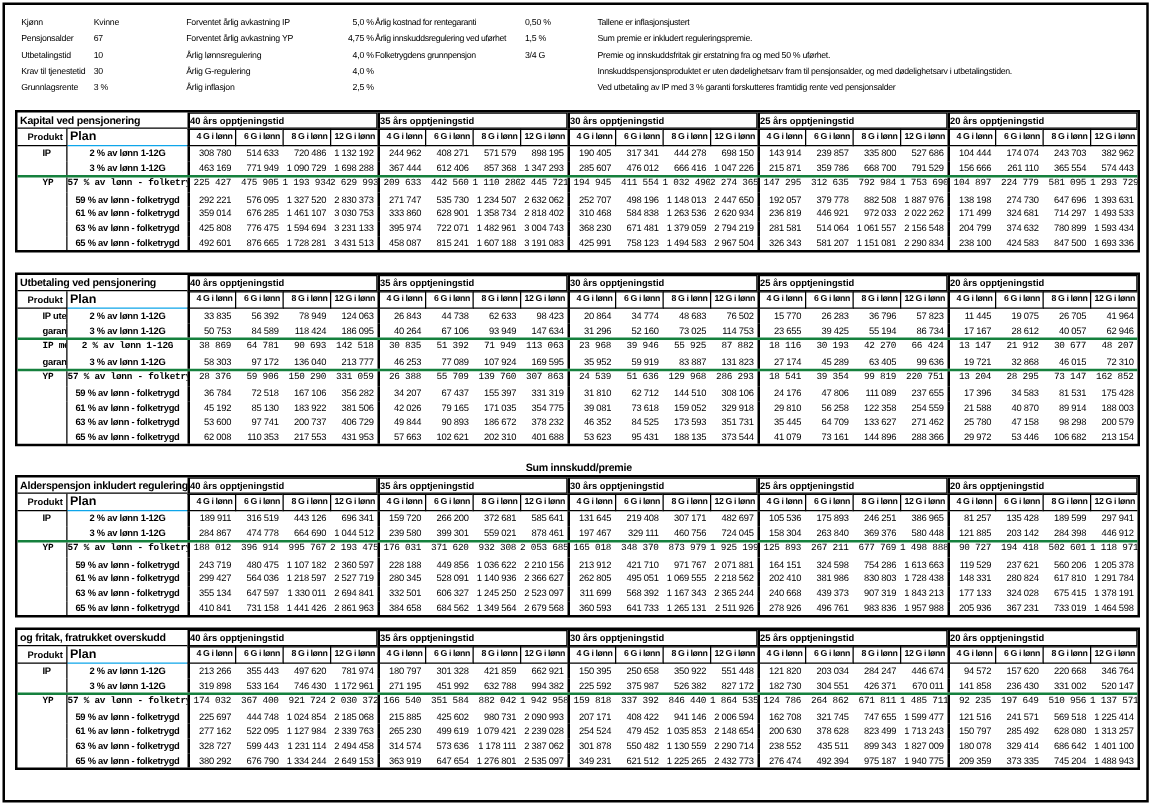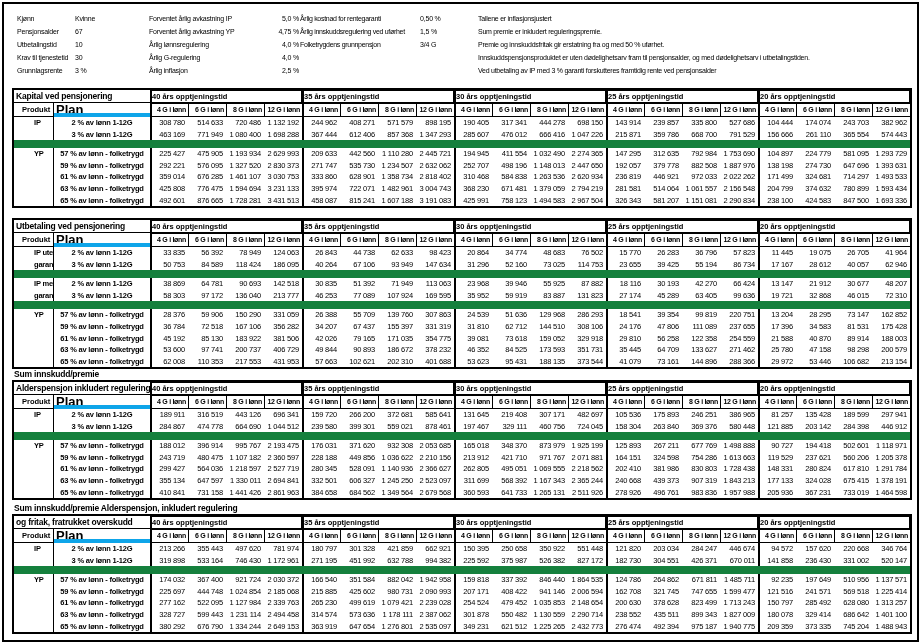--- a/index.html
+++ b/index.html
@@ -10,40 +10,40 @@
   .top-info{position:absolute;left:13px;top:8px;display:flex;font-size:7px;letter-spacing:-0.2px;}
   .pcol1{width:132px}.pcol2{width:151px}.pcol3{width:178px}
   .prow{display:flex;height:13px;line-height:13px;white-space:nowrap;}
   .pcol1 .plabel{width:58px}.pcol1 .pvalue{width:70px}
   .pcol2 .plabel{width:118px}.pcol2 .pvalue{width:32px;text-align:right}
   .pcol3 .plabel{width:118px;letter-spacing:-0.3px}.pcol3 .pvalue{width:56px;padding-left:2px}
   .notes .note{height:13px;line-height:13px;white-space:nowrap;letter-spacing:-0.25px;}
   
   .twrap{position:absolute;left:8px;}
   .pre-title{font-weight:bold;font-size:8.5px;height:12px;line-height:12px;white-space:nowrap;
-             padding-left:2px;letter-spacing:-0.2px;}
+             padding-left:2px;letter-spacing:-0.2px;text-align:center;}
   .dtable{border:2px solid #000;width:896px;box-sizing:content-box;background:#fff;}
   .trow{display:flex;}
   .cell{flex:none;white-space:nowrap;overflow:hidden;box-sizing:border-box;}
   .hrow1{height:13px;}
   .title-cell{width:136px;font-weight:bold;font-size:8.5px;line-height:12px;padding-left:2px;
               border-bottom:1px solid #000;letter-spacing:-0.2px;overflow:visible;}
   .group-cell{width:152px;font-weight:bold;font-size:7.5px;text-align:left;line-height:11px;
               border:1px solid #000;border-left-width:2px;}
   .hrow2{height:14px;}
   .produkt-hdr{width:40px;font-weight:bold;font-size:7.5px;line-height:13px;padding-left:8px;
                border-right:1px solid #000;border-bottom:1px solid #000;}
-  .plan-hdr{width:96px;font-weight:bold;font-size:13px;line-height:13px;padding-left:2px;
-            border-bottom:4px solid #0ea5e9;}
+  .plan-hdr{width:96px;font-weight:bold;font-size:10px;line-height:13px;padding-left:2px;
+            border-bottom:1px solid #0ea5e9;}
   .sal-hdr{width:38px;font-weight:bold;font-size:7px;text-align:right;line-height:12px;
            border:1px solid #000;border-right:none;padding-right:2px;letter-spacing:-0.3px;}
   .sal-hdr.gs{border-left-width:2px;}
   .drow{height:11.6px;}
   .drow .cell{line-height:11.6px;font-size:7.5px;}
-  .drow.sep{border-top:8px solid #15803d;}
+  .drow.sep{border-top:2px solid #15803d;font-family:Liberation Mono, monospace;}
   .produkt-cell{width:40px;font-weight:bold;border-right:1px solid #000;padding-left:20px;letter-spacing:-0.2px;}
   .plan-cell{width:96px;font-weight:bold;text-align:center;letter-spacing:-0.2px;}
   .val-cell{width:38px;text-align:right;padding-right:3px;letter-spacing:-0.2px;}
   .val-cell.gs{border-left:2px solid #000;}
 </style>
 </head>
 <body>
 
 <div class="page">
   <div class="top-info">
@@ -170,21 +170,21 @@
             <div class="cell val-cell gs">104 444</div>
             <div class="cell val-cell">174 074</div>
             <div class="cell val-cell">243 703</div>
             <div class="cell val-cell">382 962</div>
           </div>
           <div class="trow drow">
             <div class="cell produkt-cell"></div>
             <div class="cell plan-cell">3 % av lønn 1-12G</div>
             <div class="cell val-cell gs">463 169</div>
             <div class="cell val-cell">771 949</div>
-            <div class="cell val-cell">1 080 400</div>
+            <div class="cell val-cell">1 090 729</div>
             <div class="cell val-cell">1 698 288</div>
             <div class="cell val-cell gs">367 444</div>
             <div class="cell val-cell">612 406</div>
             <div class="cell val-cell">857 368</div>
             <div class="cell val-cell">1 347 293</div>
             <div class="cell val-cell gs">285 607</div>
             <div class="cell val-cell">476 012</div>
             <div class="cell val-cell">666 416</div>
             <div class="cell val-cell">1 047 226</div>
             <div class="cell val-cell gs">215 871</div>
@@ -769,21 +769,20 @@
             <div class="cell val-cell">983 836</div>
             <div class="cell val-cell">1 957 988</div>
             <div class="cell val-cell gs">205 936</div>
             <div class="cell val-cell">367 231</div>
             <div class="cell val-cell">733 019</div>
             <div class="cell val-cell">1 464 598</div>
           </div>
         </div>
       </div>
       <div class="twrap" style="top: 498px;">
-        <div class="pre-title">Sum innskudd/premie Alderspensjon, inkludert regulering</div>
         <div class="dtable">
           <div class="trow hrow1">
             <div class="cell title-cell">og fritak, fratrukket overskudd</div>
             <div class="cell group-cell">40 års opptjeningstid</div>
             <div class="cell group-cell">35 års opptjeningstid</div>
             <div class="cell group-cell">30 års opptjeningstid</div>
             <div class="cell group-cell">25 års opptjeningstid</div>
             <div class="cell group-cell">20 års opptjeningstid</div>
           </div>
           <div class="trow hrow2">

